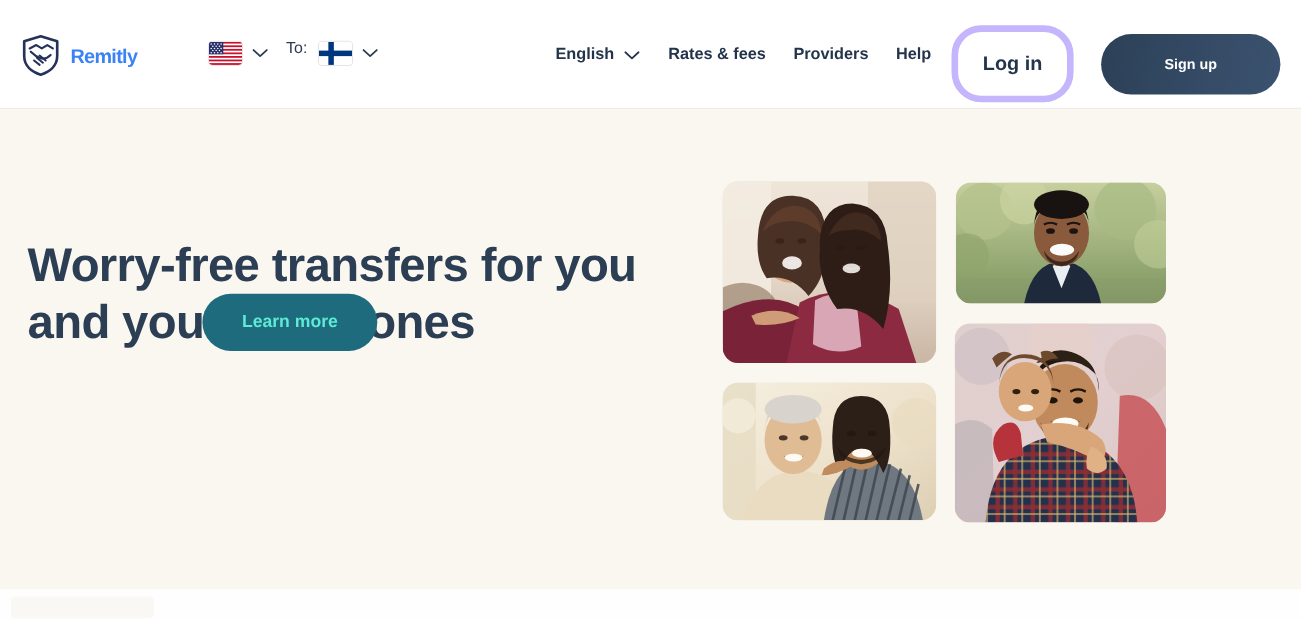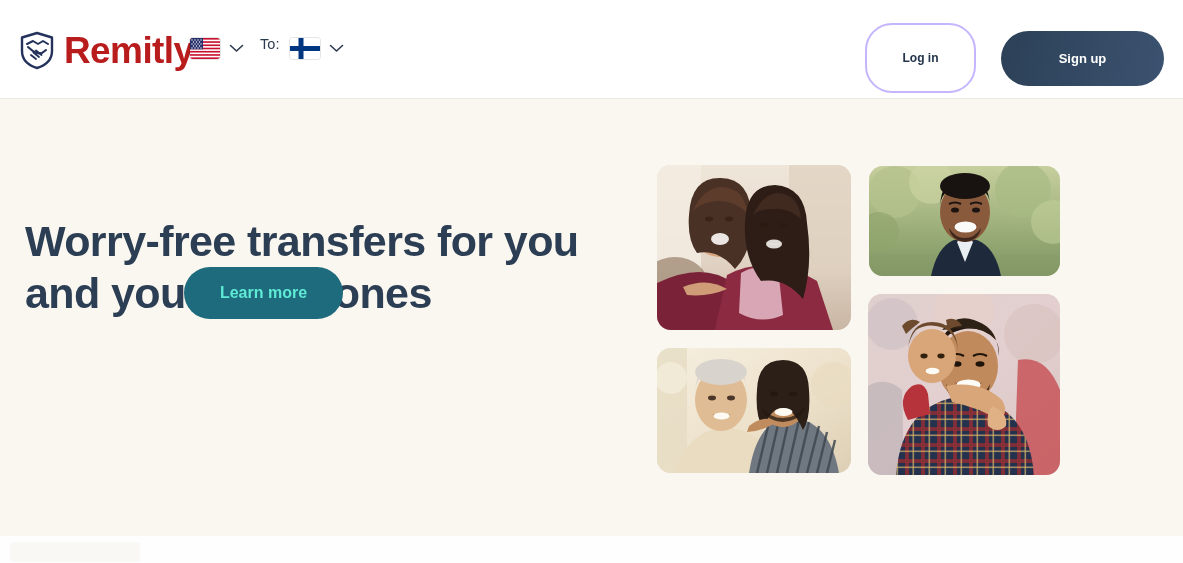--- a/index.html
+++ b/index.html
@@ -35,24 +35,24 @@
     position: absolute;
     left: 19px;
     top: 31px;
     display: flex;
     align-items: center;
     gap: 9px;
     text-decoration: none;
   }
   .brand-mark { width: 36px; height: 39px; display: block; }
   .brand-name {
-    font-size: 37px;
+    font-size: 18px;
     font-weight: bold;
     letter-spacing: -0.6px;
-    color: #b91c1c;
+    color: #3b82f6;
     line-height: 1;
   }
 
   
   .corridor {
     position: absolute;
     left: 186px;
     top: 36px;
     display: flex;
     align-items: flex-start;
@@ -113,24 +113,24 @@
     position: absolute;
     right: 19px;
     top: 23px;
     display: flex;
     align-items: center;
     gap: 25px;
   }
   .btn-login {
     width: 111px; height: 70px;
     border-radius: 27px;
-    border: 2px solid #c4b5fd;
+    border: 6px solid #c4b5fd;
     background: #ffffff;
     color: #23344b;
-    font-size: 12px;
+    font-size: 18px;
     font-weight: bold;
     font-family: "Liberation Sans", sans-serif;
     cursor: pointer;
   }
   .btn-signup {
     width: 163px; height: 55px;
     border-radius: 28px;
     border: none;
     background: linear-gradient(100deg, #2c4157 0%, #3b5270 100%);
     color: #ffffff;
@@ -284,20 +284,39 @@
           </svg>
         </span>
         <span>
           <svg class="chev" viewBox="0 0 15 9">
               <path d="M1.5 1.5 L7.5 7 L13.5 1.5" stroke="#2b3a4f" stroke-width="1.6" fill="none" stroke-linecap="round" stroke-linejoin="round"></path>
             </svg>
         </span>
       </button>
     </div>
 
+    <nav class="nav">
+      <a class="nav-item" href="#">
+        <span>English</span>
+        <span>
+          <svg class="chev" viewBox="0 0 15 9">
+              <path d="M1.5 1.5 L7.5 7 L13.5 1.5" stroke="#23344b" stroke-width="1.6" fill="none" stroke-linecap="round" stroke-linejoin="round"></path>
+            </svg>
+        </span>
+      </a>
+      <a class="nav-item" href="#">
+        <span>Rates &amp; fees</span>
+      </a>
+      <a class="nav-item" href="#">
+        <span>Providers</span>
+      </a>
+      <a class="nav-item" href="#">
+        <span>Help</span>
+      </a>
+    </nav>
 
     <div class="auth">
       <button class="btn-login">Log in</button>
       <button class="btn-signup">Sign up</button>
     </div>
   </div>
 
   <div class="hero">
 
     <div class="hero-copy">

